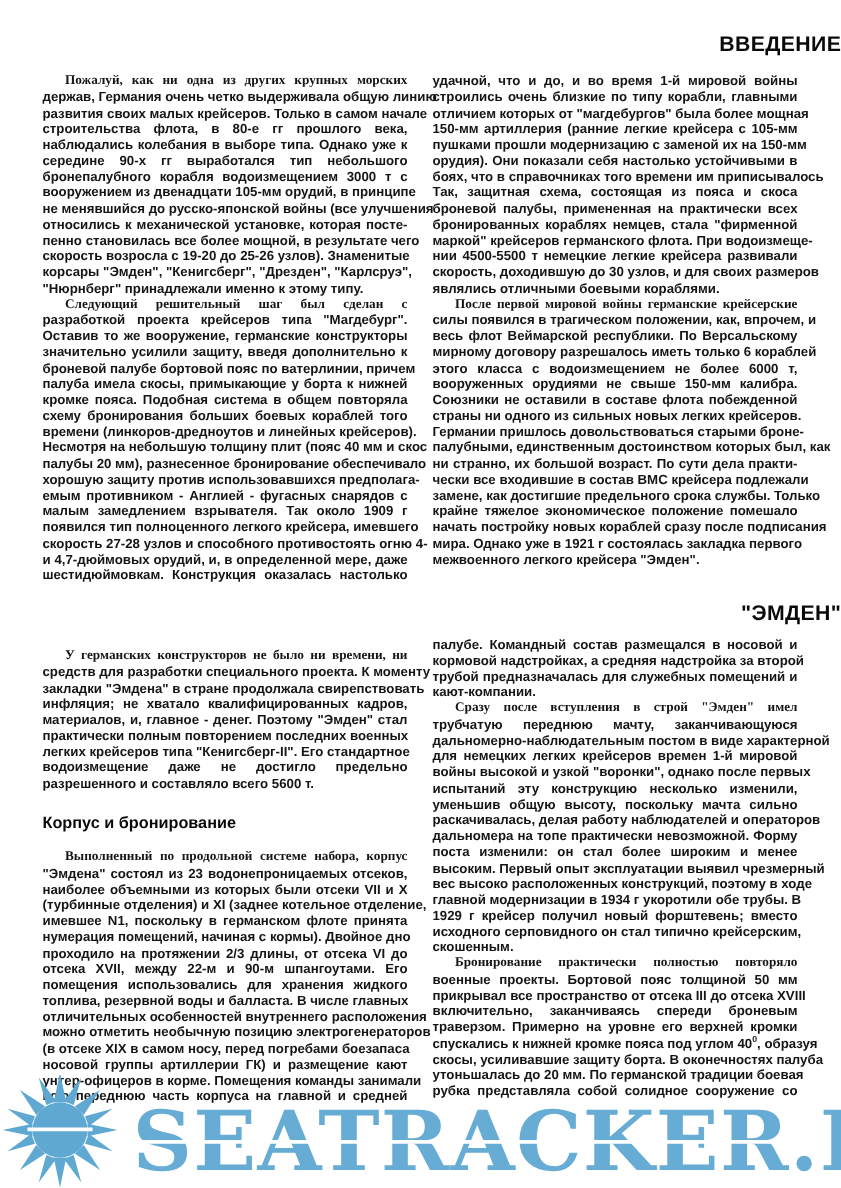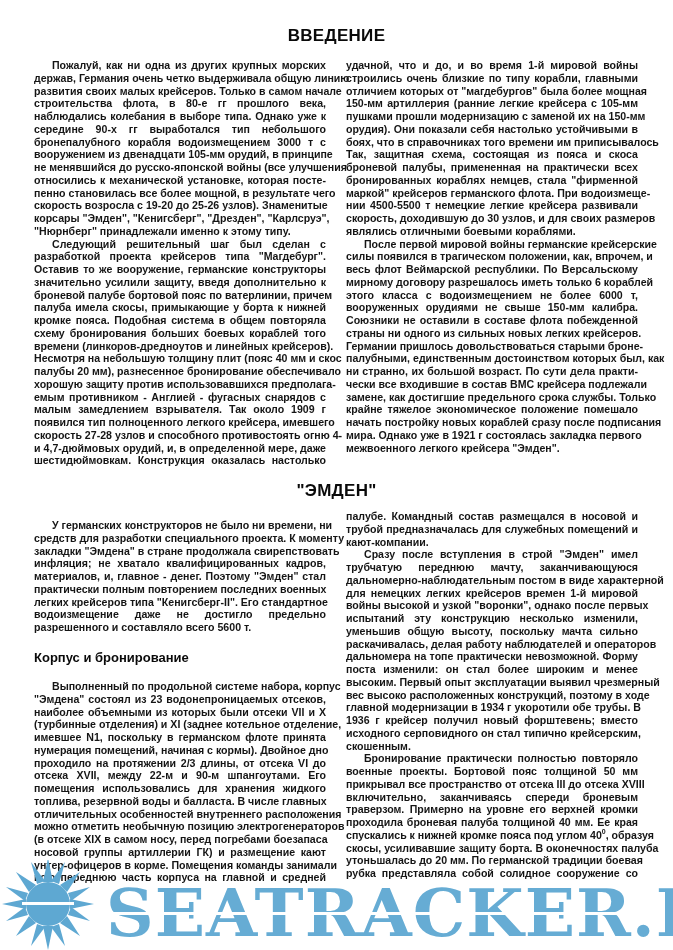--- a/index.html
+++ b/index.html
@@ -1,24 +1,24 @@
 <!DOCTYPE html>
 <html><head>
   <meta charset="utf-8">
   <style>
     html, body { margin: 0; padding: 0; background: #ffffff; }
     body { width: 673px; height: 950px; position: relative; overflow: hidden;
            font-family: "Liberation Sans", sans-serif; color: #111; }
-    .title { position: absolute; left: 0; width: 673px; text-align: center;
+    .title { position: absolute; left: 0; width: 673px; text-align: right;
              font-weight: bold; font-size: 17px; letter-spacing: 0.3px; color: #0a0a0a; }
     .col { position: absolute; width: 292px; font-size: 10.6px; line-height: 12.75px;
            font-weight: 600; color: #151515; }
     .col .ln { display: block; white-space: nowrap; text-align: justify; text-align-last: justify; height: 12.75px; }
     .col .ln.last { text-align-last: left; }
-    .col .ln.ind { text-indent: 18px; }
+    .col .ln.ind { text-indent: 18px; font-family: Liberation Serif, serif; }
     .subhead { position: absolute; font-weight: bold; font-size: 13px; color: #0a0a0a; }
     sup { font-size: 7px; line-height: 0; }
     
     .wm { position: absolute; left: 0; top: 860px; width: 673px; height: 90px; pointer-events: none; }
     .wm-text { position: absolute; left: 106px; top: 880px; font-family: "DejaVu Serif", serif;
                font-weight: bold; font-size: 66px; letter-spacing: 1px; color: #5ea8d2;
                line-height: 66px; white-space: nowrap; opacity: 0.95; }
     .wm-stripe { position: absolute; left: 100px; top: 912px; width: 560px; height: 3px; background: #fff; }
   </style>
 </head>
@@ -124,44 +124,44 @@
     <span class="ln">отличительных особенностей внутреннего расположения</span>
     <span class="ln">можно отметить необычную позицию электрогенераторов</span>
     <span class="ln">(в отсеке XIX в самом носу, перед погребами боезапаса</span>
     <span class="ln">носовой группы артиллерии ГК) и размещение кают</span>
     <span class="ln">унтер-офицеров в корме. Помещения команды занимали</span>
     <span class="ln">всю переднюю часть корпуса на главной и средней</span>
   </div>
 
 <div class="col" id="emden-right" style="left:346px; top:510px;">
     <span class="ln">палубе. Командный состав размещался в носовой и</span>
+    <span class="ln">кормовой надстройках, а средняя надстройка за второй</span>
     <span class="ln">трубой предназначалась для служебных помещений и</span>
     <span class="ln last">кают-компании.</span>
     <span class="ln ind">Сразу после вступления в строй "Эмден" имел</span>
     <span class="ln">трубчатую переднюю мачту, заканчивающуюся</span>
     <span class="ln">дальномерно-наблюдательным постом в виде характерной</span>
     <span class="ln">для немецких легких крейсеров времен 1-й мировой</span>
     <span class="ln">войны высокой и узкой "воронки", однако после первых</span>
     <span class="ln">испытаний эту конструкцию несколько изменили,</span>
     <span class="ln">уменьшив общую высоту, поскольку мачта сильно</span>
     <span class="ln">раскачивалась, делая работу наблюдателей и операторов</span>
     <span class="ln">дальномера на топе практически невозможной. Форму</span>
     <span class="ln">поста изменили: он стал более широким и менее</span>
     <span class="ln">высоким. Первый опыт эксплуатации выявил чрезмерный</span>
     <span class="ln">вес высоко расположенных конструкций, поэтому в ходе</span>
     <span class="ln">главной модернизации в 1934 г укоротили обе трубы. В</span>
-    <span class="ln">1936 г крейсер получил новый форштевень; вместо</span>
+    <span class="ln">1929 г крейсер получил новый форштевень; вместо</span>
     <span class="ln">исходного серповидного он стал типично крейсерским,</span>
     <span class="ln last">скошенным.</span>
     <span class="ln ind">Бронирование практически полностью повторяло</span>
     <span class="ln">военные проекты. Бортовой пояс толщиной 50 мм</span>
     <span class="ln">прикрывал все пространство от отсека III до отсека XVIII</span>
     <span class="ln">включительно, заканчиваясь спереди броневым</span>
     <span class="ln">траверзом. Примерно на уровне его верхней кромки</span>
-    <span class="ln">проходила броневая палуба толщиной 40 мм. Ее края</span>
     <span class="ln">спускались к нижней кромке пояса под углом 40<sup>0</sup>, образуя</span>
     <span class="ln">скосы, усиливавшие защиту борта. В оконечностях палуба</span>
     <span class="ln">утоньшалась до 20 мм. По германской традиции боевая</span>
     <span class="ln">рубка представляла собой солидное сооружение со</span>
   </div>
 
 <svg class="wm" viewBox="0 0 673 90" width="673" height="90">
   <g transform="translate(48,44)">
     <g fill="#5ea8d2">
       <circle r="22"></circle>

